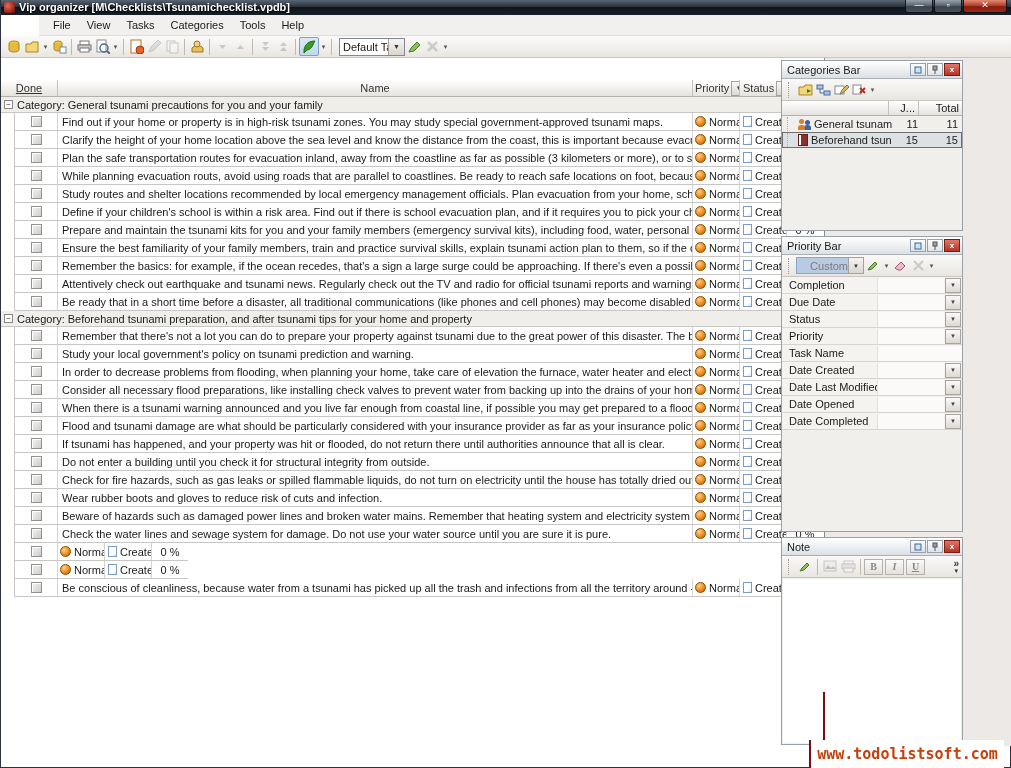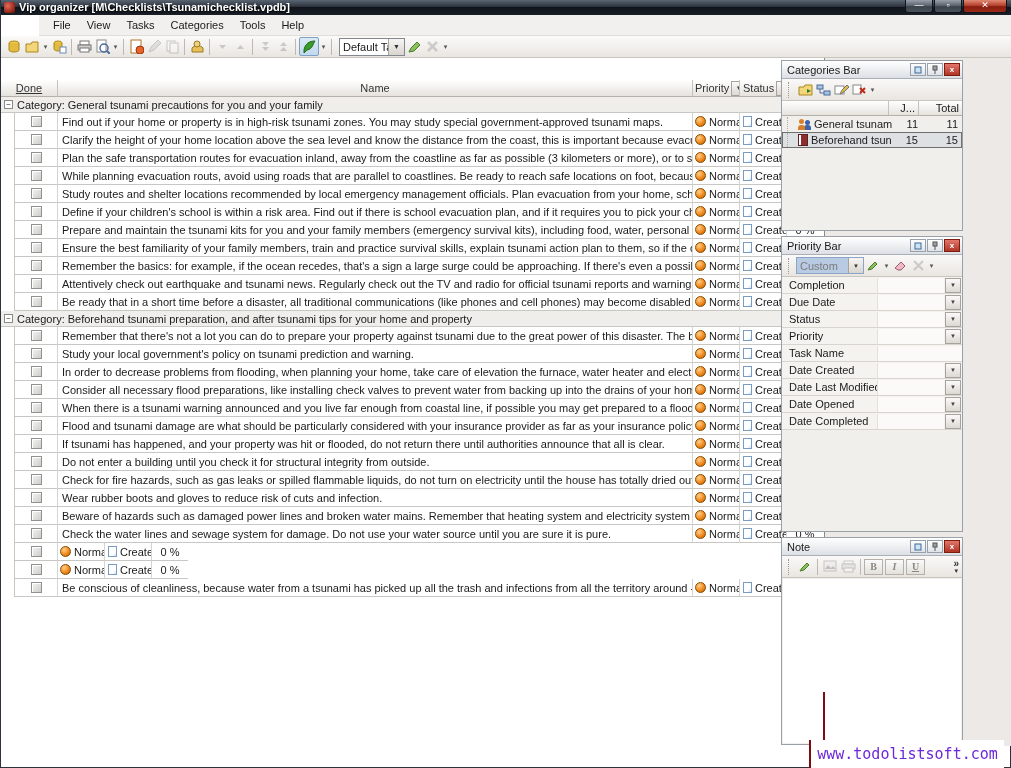--- a/index.html
+++ b/index.html
@@ -118,21 +118,21 @@
   .ic-people::after{content:"";position:absolute;left:0;top:7px;width:7px;height:5px;border-radius:3px 3px 0 0;
     background:#d87f2a;box-shadow:6px 0 0 #3f63a8;}
   .ic-notebook{width:10px;height:12px;flex:none;margin-right:3px;border:1px solid #5d1f1f;
     background:linear-gradient(90deg,#fff 0 2px,#8c2f2f 2px);box-sizing:border-box;}
   .cat-label{flex:1;overflow:hidden;white-space:nowrap;}
   .cat-num{width:26px;text-align:right;flex:none;}
   .cat-num:last-child{width:40px;padding-right:3px;}
 
   
   .fcombo{width:68px;height:17px;border:1px solid #8aa5c8;background:#b9cbe3;display:flex;align-items:center;box-sizing:border-box;}
-  .fcombo .ctext{flex:1;padding-left:3px;color:#7a7a7a;overflow:hidden;white-space:nowrap;}
+  .fcombo .ctext{flex:1;padding-left:3px;color:#7a7a7a;overflow:hidden;white-space:nowrap;text-align:right;}
   .fcombo .cbtn{width:14px;height:15px;background:linear-gradient(#f6f5f3,#d9d5cf);border-left:1px solid #a7a29b;
     font-size:6px;display:flex;align-items:center;justify-content:center;color:#333;flex:none;}
   .f-row{display:flex;height:17px;border-bottom:1px solid #d8d5d0;background:#f5f3f0;align-items:center;box-sizing:border-box;}
   .f-label{width:95px;padding-left:7px;overflow:hidden;white-space:nowrap;flex:none;box-sizing:border-box;}
   .f-value{flex:1;height:15px;background:#fbfaf8;border-left:1px solid #e3e0db;}
   .f-drop{width:16px;height:15px;margin:0 1px;border:1px solid #a7a29b;flex:none;box-sizing:border-box;
     background:linear-gradient(#fbfaf9,#dcd8d2);font-size:6px;color:#444;display:flex;align-items:center;justify-content:center;}
 
   
   .nb{width:19px;height:16px;border:1px solid #b5b1aa;background:linear-gradient(#fafafa,#e4e1dc);
@@ -150,21 +150,21 @@
     background:linear-gradient(#f5f4f2,#ddd9d3);border-top:1px solid #8f8c86;box-sizing:border-box;}
   .sb-cell{position:absolute;top:3px;height:16px;border:1px solid;border-color:#a9a6a0 #f8f8f8 #f8f8f8 #a9a6a0;
     background:#efede9;box-sizing:border-box;display:flex;align-items:center;padding-left:5px;}
   .sb-left{left:3px;width:52px;}
   .sb-count{left:58px;width:640px;}
 
   
   .redline{position:absolute;left:822px;top:692px;width:2px;height:50px;background:#7a0d12;z-index:9;}
   .watermark{position:absolute;left:808px;top:740px;width:195px;height:28px;background:#fff;z-index:10;
     display:flex;align-items:center;justify-content:center;border-left:2px solid #7a0d12;box-sizing:border-box;
-    font-family:"DejaVu Sans Mono",monospace;font-weight:normal;font-size:15px;color:#6d28d9;white-space:nowrap;}
+    font-family:"DejaVu Sans Mono",monospace;font-weight:bold;font-size:15px;color:#c2410c;white-space:nowrap;}
 </style>
 </head>
 <body>
 
 <div class="window">
 
   <div class="titlebar">
     <span class="appicon"></span>
     <span class="titletext">Vip organizer [M\Checklists\Tsunamichecklist.vpdb]</span>
     <span class="wbtns">

